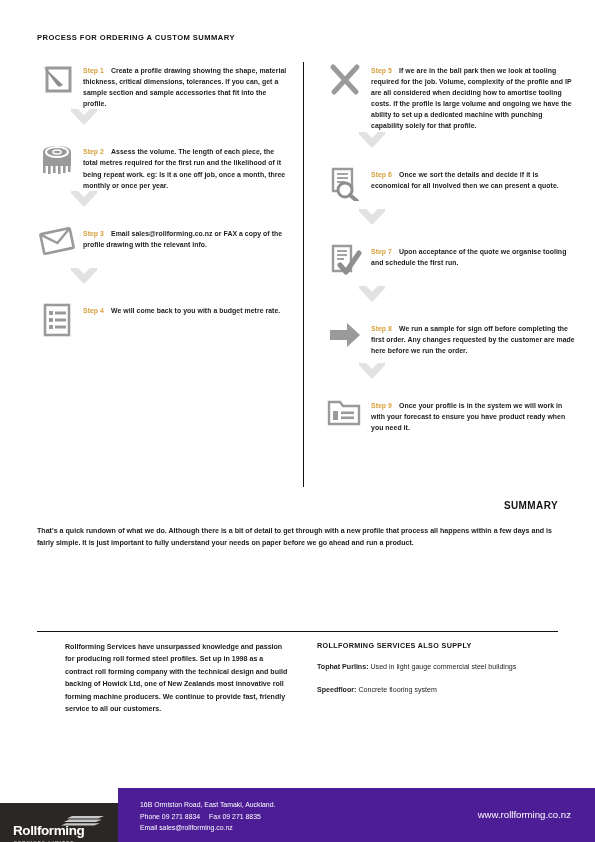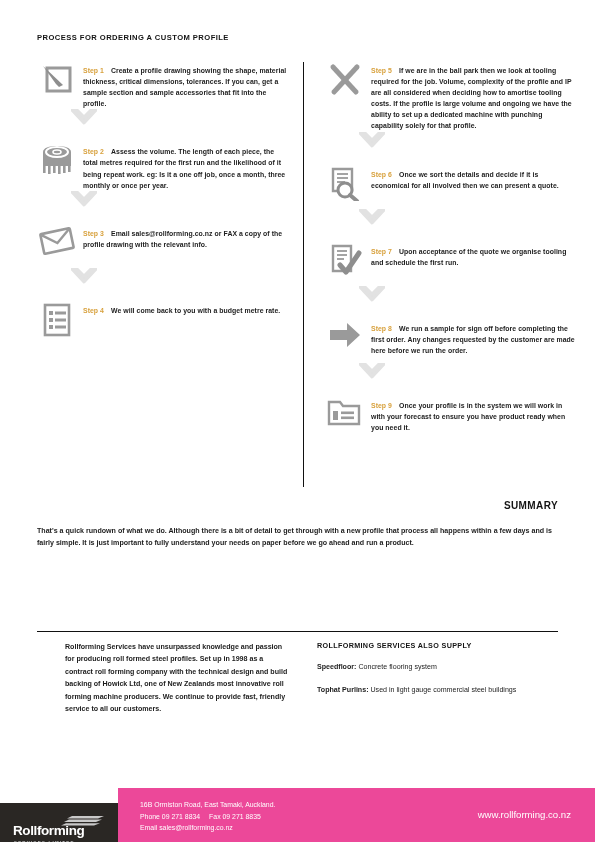--- a/index.html
+++ b/index.html
@@ -78,21 +78,21 @@
 
   
   .footer { position: absolute; left: 0; top: 788px; width: 595px; height: 54px; }
   .footer-dark {
     position: absolute; left: 0; top: 15px; width: 118px; height: 54px;
     background: #2a2724;
     display: flex; align-items: center; justify-content: center;
   }
   .footer-orange {
     position: absolute; left: 118px; top: 0; width: 477px; height: 54px;
-    background: #ec4899;
+    background: #4c1d95;
   }
   .logo-wrap { position: relative; width: 92px; height: 30px; }
   .logo-name {
     position: absolute; left: 0; bottom: 7px;
     font-size: 13.5px; font-weight: bold; color: #ffffff;
     letter-spacing: -0.4px; font-family: "Liberation Sans", sans-serif;
   }
   .logo-sub {
     position: absolute; left: 1px; bottom: 0px;
     font-size: 4.4px; font-weight: bold; color: #cfcfcf; letter-spacing: 1.25px;
@@ -107,21 +107,21 @@
     position: absolute; right: 24px; top: 21px;
     font-size: 9.6px; color: #ffffff;
   }
   .sp { display:inline-block; width: 7px; }
 </style>
 </head>
 <body>
 
 <div class="page">
 
-  <div class="doc-title">PROCESS FOR ORDERING A CUSTOM PROFILE</div>
+  <div class="doc-title">PROCESS FOR ORDERING A CUSTOM SUMMARY</div>
 
   <div class="steps-area">
     <div class="divider"></div>
 
     <div class="col col-left">
 
       <div class="step">
         <div class="step-icon">
           <svg width="34" height="34" viewBox="0 0 34 34">
             <rect x="7" y="5" width="23" height="23" fill="none" stroke="#9a9a9a" stroke-width="3"></rect>
@@ -318,24 +318,24 @@
     <div class="summary-body">That's a quick rundown of what we do. Although there is a bit of detail to get through with a new profile that process all happens within a few days and is fairly simple. It is just important to fully understand your needs on paper before we go ahead and run a product.</div>
   </div>
 
   <div class="bottom-rule"></div>
 
   <div class="about">Rollforming Services have unsurpassed knowledge and passion for producing roll formed steel profiles. Set up in 1998 as a contract roll forming company with the technical design and build backing of Howick Ltd, one of New Zealands most innovative roll forming machine producers. We continue to provide fast, friendly service to all our customers.</div>
 
   <div class="supply">
     <div class="supply-head">ROLLFORMING SERVICES ALSO SUPPLY</div>
     <div class="supply-item">
+      <b>Tophat Purlins:</b><span> Used in light gauge commercial steel buildings</span>
+    </div>
+    <div class="supply-item">
       <b>Speedfloor:</b><span> Concrete flooring system</span>
-    </div>
-    <div class="supply-item">
-      <b>Tophat Purlins:</b><span> Used in light gauge commercial steel buildings</span>
     </div>
   </div>
 
   <div class="footer">
     <div class="footer-dark">
       <div class="logo-wrap">
         <div class="logo-swoosh">
           <svg width="48" height="15" viewBox="0 0 48 15">
             <g fill="#c9c9c9">
               <path d="M14 1 L46 1 L40 3.4 L9 3.4 Z"></path>

